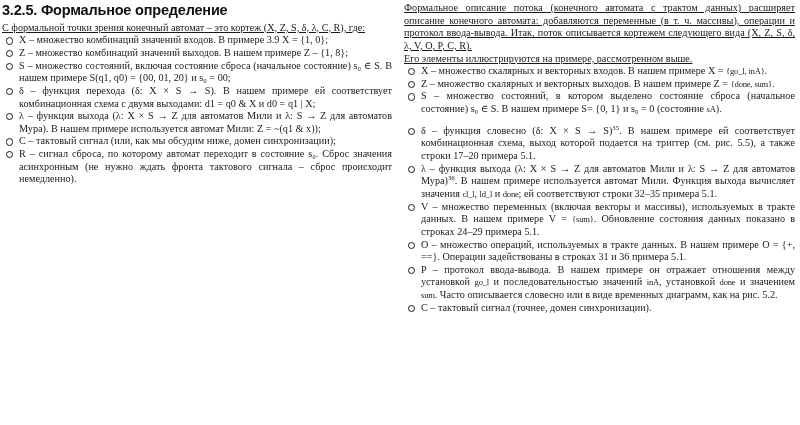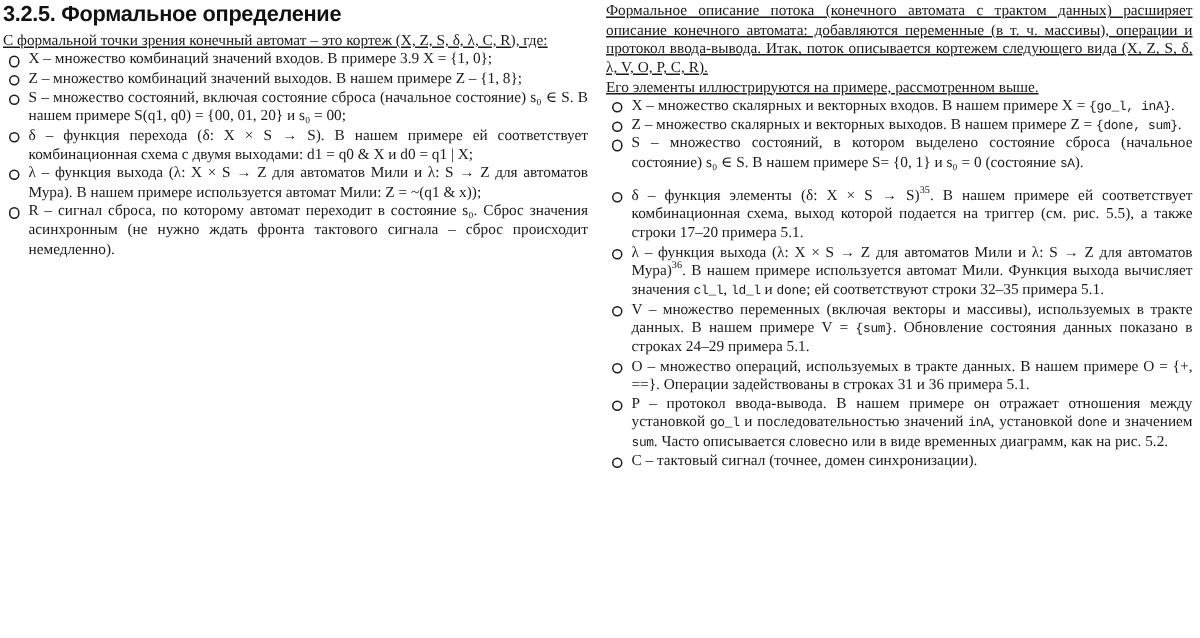--- a/index.html
+++ b/index.html
@@ -51,21 +51,21 @@
     position: absolute;
     left: 4px;
     top: 3px;
     width: 5.2px;
     height: 5.2px;
     border: 1.3px solid #1a1a1a;
     border-radius: 50%;
     box-sizing: content-box;
   }
   .mono {
-    font-family: Liberation Mono, monospace;
+    font-family: Liberation Serif, serif;
     font-size: 8.6px;
     letter-spacing: -0.2px;
   }
   sup.fnref {
     font-size: 6.8px;
     line-height: 0;
     vertical-align: super;
   }
 </style>
 </head>
@@ -75,34 +75,35 @@
 
   <div class="col col-left">
     <h2 class="section-heading">3.2.5. Формальное определение</h2>
     <p class="para">С формальной точки зрения конечный автомат – это кортеж (X, Z, S, δ, λ, C, R), где:</p>
     <ul class="deflist">
         <li><span class="bullet"></span><span><span>X – множество комбинаций значений входов. В примере 3.9 X = {1, 0};</span></span></li>
         <li><span class="bullet"></span><span><span>Z – множество комбинаций значений выходов. В нашем примере Z – {1, 8};</span></span></li>
         <li><span class="bullet"></span><span><span>S – множество состояний, включая состояние сброса (начальное состояние) s₀ ∈  S. В нашем примере S(q1, q0) = {00, 01, 20} и s₀ = 00;</span></span></li>
         <li><span class="bullet"></span><span><span>δ – функция перехода (δ: X × S → S). В нашем примере ей соответствует комбинационная схема с двумя выходами: d1 = q0 &amp; X и d0 = q1 | X;</span></span></li>
         <li><span class="bullet"></span><span><span>λ – функция выхода (λ: X × S → Z для автоматов Мили и λ: S → Z для автоматов Мура). В нашем примере используется автомат Мили: Z = ~(q1 &amp; x));</span></span></li>
+        <li><span class="bullet"></span><span><span>C – тактовый сигнал (или, как мы обсудим ниже, домен синхронизации);</span></span></li>
         <li><span class="bullet"></span><span><span>R – сигнал сброса, по которому автомат переходит в состояние s₀. Сброс значения асинхронным (не нужно ждать фронта тактового сигнала – сброс происходит немедленно).</span></span></li>
       </ul>
   </div>
 
   <div class="col col-right">
     <p class="para">Формальное описание потока (конечного автомата с трактом данных) расширяет описание конечного автомата: добавляются переменные (в т. ч. массивы), операции и протокол ввода-вывода. Итак, поток описывается кортежем следующего вида (X, Z, S, δ, λ, V, O, P, C, R).</p>
     <p class="para">Его элементы иллюстрируются на примере, рассмотренном выше.</p>
     <ul class="deflist">
         <li><span class="bullet"></span><span><span>X – множество скалярных и векторных входов. В нашем примере X = </span><code class="mono">{go_l, inA}</code><span>.</span></span></li>
         <li><span class="bullet"></span><span><span>Z – множество скалярных и векторных выходов. В нашем примере Z = </span><code class="mono">{done, sum}</code><span>.</span></span></li>
         <li><span class="bullet"></span><span><span>S – множество состояний, в котором выделено состояние сброса (начальное состояние) s₀ ∈  S. В нашем примере S= {0, 1} и s₀ = 0 (состояние </span><code class="mono">sA</code><span>).</span></span></li>
       </ul>
     <ul class="deflist gap-top">
-        <li><span class="bullet"></span><span><span>δ – функция элементы (δ: X × S → S)</span><sup class="fnref">35</sup><span>. В нашем примере ей соответствует комбинационная схема, выход которой подается на триггер (см. рис. 5.5), а также строки 17–20 примера 5.1.</span></span></li>
+        <li><span class="bullet"></span><span><span>δ – функция словесно (δ: X × S → S)</span><sup class="fnref">35</sup><span>. В нашем примере ей соответствует комбинационная схема, выход которой подается на триггер (см. рис. 5.5), а также строки 17–20 примера 5.1.</span></span></li>
         <li><span class="bullet"></span><span><span>λ – функция выхода (λ: X × S → Z для автоматов Мили и λ: S → Z для автоматов Мура)</span><sup class="fnref">36</sup><span>. В нашем примере используется автомат Мили. Функция выхода вычисляет значения </span><code class="mono">cl_l</code><span>, </span><code class="mono">ld_l</code><span> и </span><code class="mono">done</code><span>; ей соответствуют строки 32–35 примера 5.1.</span></span></li>
         <li><span class="bullet"></span><span><span>V – множество переменных (включая векторы и массивы), используемых в тракте данных. В нашем примере V = </span><code class="mono">{sum}</code><span>. Обновление состояния данных показано в строках 24–29 примера 5.1.</span></span></li>
         <li><span class="bullet"></span><span><span>O – множество операций, используемых в тракте данных. В нашем примере O = {+, ==}. Операции задействованы в строках 31 и 36 примера 5.1.</span></span></li>
         <li><span class="bullet"></span><span><span>P – протокол ввода-вывода. В нашем примере он отражает отношения между установкой </span><code class="mono">go_l</code><span> и последовательностью значений </span><code class="mono">inA</code><span>, установкой </span><code class="mono">done</code><span> и значением </span><code class="mono">sum</code><span>. Часто описывается словесно или в виде временных диаграмм, как на рис. 5.2.</span></span></li>
         <li><span class="bullet"></span><span><span>C – тактовый сигнал (точнее, домен синхронизации).</span></span></li>
       </ul>
   </div>
 
 </div>
 

